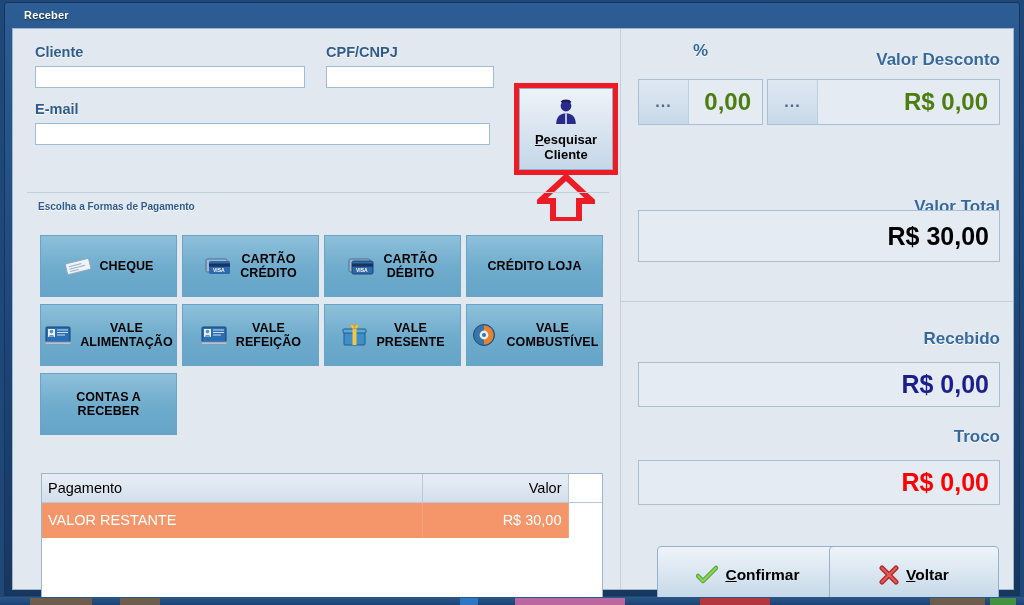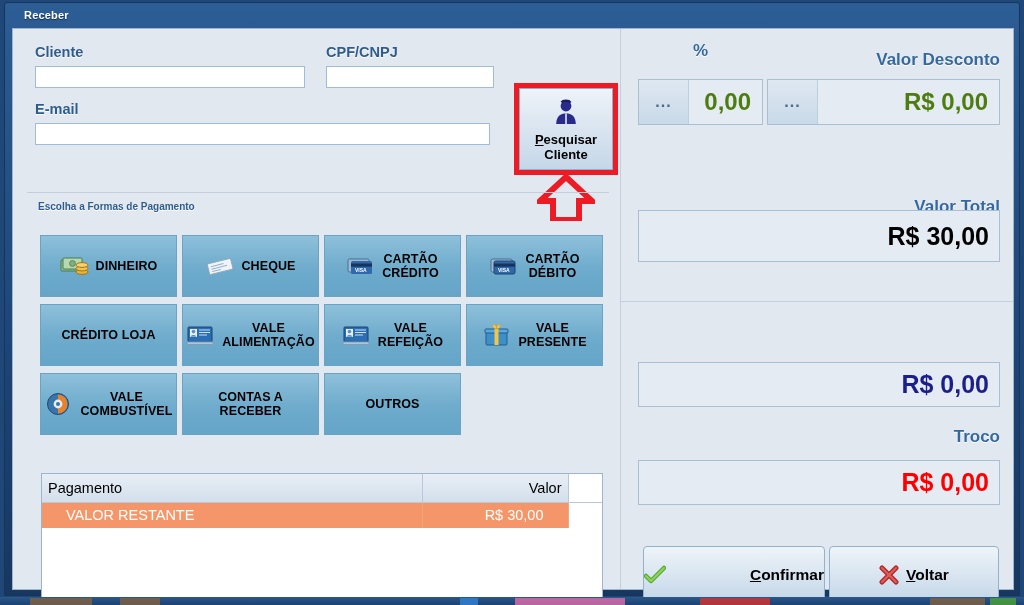--- a/index.html
+++ b/index.html
@@ -114,21 +114,21 @@
     background: linear-gradient(180deg,#e8eef5 0%,#d3dfec 100%);
     border-right: 1px solid #b9c8d8;
     border-bottom: 1px solid #b9c8d8;
     font-size: 14.5px; font-weight: normal; color: #000;
     height: 28px; padding: 0 6px;
   }
   #tbl th.c1 { text-align: left; width: 380px; }
   #tbl th.c2 { text-align: right; width: 146px; }
   #tbl th.c3 { width: auto; border-right: none; background: #ffffff; }
   #tbl td {
-    font-size: 14.5px; height: 26px; padding: 0 24px;
+    font-size: 14.5px; height: 36px; padding: 0 6px;
     border-right: 1px solid #f0a77c;
   }
   #tbl tr.sel td { background: #f5966a; color: #ffffff; }
   #tbl td.c1 { text-align: left; }
   #tbl td.c2 { text-align: right; }
   #tbl td.c3 { background: #ffffff !important; border-right: none; }
 
   
   .val-label {
     color: #35699e; font-size: 17px; font-weight: bold;
@@ -174,21 +174,21 @@
   #lbl-troco  { position: absolute; left: 17px; top: 398px; width: 362px; }
   #box-troco  { position: absolute; left: 17px; top: 431px; width: 362px; height: 45px; }
 
   .act-btn {
     position: absolute; top: 517px; height: 58px;
     background: linear-gradient(180deg,#eef4f9 0%,#dde8f2 40%,#c2d6e7 100%);
     border: 1px solid #93b2cd; border-radius: 4px;
     display: flex; align-items: center; justify-content: center; gap: 7px;
     cursor: pointer;
   }
-  #btn-confirmar { left: 22px; width: 182px; justify-content: space-between; }
+  #btn-confirmar { left: 36px; width: 182px; }
   #btn-voltar    { left: 208px; width: 170px; text-align: right; }
   .act-label { font-size: 15.5px; font-weight: bold; color: #000; }
   .act-label u { text-decoration: underline; }
 
   
   #taskbar {
     position: absolute; left: 0; top: 597px; width: 1024px; height: 8px;
     background: linear-gradient(180deg,#2a5889 0%,#1b4273 100%);
     overflow: hidden;
   }
@@ -238,31 +238,20 @@
 
       <svg class="arrow-up" viewBox="0 0 58 46">
         <path d="M29 2 L55 26 L42 26 L42 45 L16 45 L16 26 L3 26 Z" fill="none" stroke="#ed1c24" stroke-width="6" stroke-linejoin="miter"></path>
       </svg>
 
       <div id="sep-pay"></div>
       <div id="lbl-formas" class="field-label">Escolha a Formas de Pagamento</div>
 
       <div id="pay-grid">
 
-        <div class="pay-btn">
-          <svg class="pay-icon" viewBox="0 0 30 26">
-            <rect x="1" y="7" width="19" height="11" rx="1" fill="#8fc08f" stroke="#4a7a4a"></rect>
-            <rect x="3" y="5" width="19" height="11" rx="1" fill="#b7d9b0" stroke="#4a7a4a"></rect>
-            <circle cx="12.5" cy="10.5" r="3" fill="#7fae7f" stroke="#4a7a4a" stroke-width=".7"></circle>
-            <ellipse cx="22" cy="19" rx="6" ry="2.4" fill="#e8b33c" stroke="#a07516"></ellipse>
-            <ellipse cx="22" cy="15.5" rx="6" ry="2.4" fill="#f1c452" stroke="#a07516"></ellipse>
-            <ellipse cx="22" cy="12" rx="6" ry="2.4" fill="#f7d170" stroke="#a07516"></ellipse>
-          </svg>
-          <span class="lbl">DINHEIRO</span>
-        </div>
 
         <div class="pay-btn">
           <svg class="pay-icon" viewBox="0 0 30 26">
             <g transform="rotate(-14 15 13)">
               <rect x="3" y="8" width="24" height="11" rx="1" fill="#eef3f8" stroke="#8fa8bf"></rect>
               <line x1="6" y1="11.5" x2="19" y2="11.5" stroke="#9bb2c7"></line>
               <line x1="6" y1="14" x2="22" y2="14" stroke="#9bb2c7"></line>
               <line x1="6" y1="16.5" x2="15" y2="16.5" stroke="#9bb2c7"></line>
             </g>
           </svg>
@@ -339,23 +328,20 @@
             <circle cx="14" cy="13" r="4.4" fill="#e8eef5"></circle>
             <circle cx="14" cy="13" r="2" fill="#3a74a8"></circle>
           </svg>
           <span class="lbl"><span>VALE</span><br><span>COMBUSTÍVEL</span></span>
         </div>
 
         <div class="pay-btn noicon">
           <span class="lbl">CONTAS A RECEBER</span>
         </div>
 
-        <div class="pay-btn noicon">
-          <span class="lbl">OUTROS</span>
-        </div>
       </div>
 
       <div id="table-wrap">
         <table id="tbl">
           <thead>
             <tr>
               <th class="c1">Pagamento</th>
               <th class="c2">Valor</th>
               <th class="c3"></th>
             </tr>
@@ -388,20 +374,21 @@
         </div>
       </div>
 
       <div id="lbl-total" class="val-label">Valor Total</div>
       <div id="box-total" class="val-box">
         <span class="val-amount" style="color:#000;">R$ 30,00</span>
       </div>
 
       <div id="sep-right"></div>
 
+      <div id="lbl-receb" class="val-label">Recebido</div>
       <div id="box-receb" class="val-box">
         <span class="val-amount" style="color:#1b1f8c;">R$ 0,00</span>
       </div>
 
       <div id="lbl-troco" class="val-label">Troco</div>
       <div id="box-troco" class="val-box">
         <span class="val-amount" style="color:#ff0000;">R$ 0,00</span>
       </div>
 
       <div id="btn-confirmar" class="act-btn">

